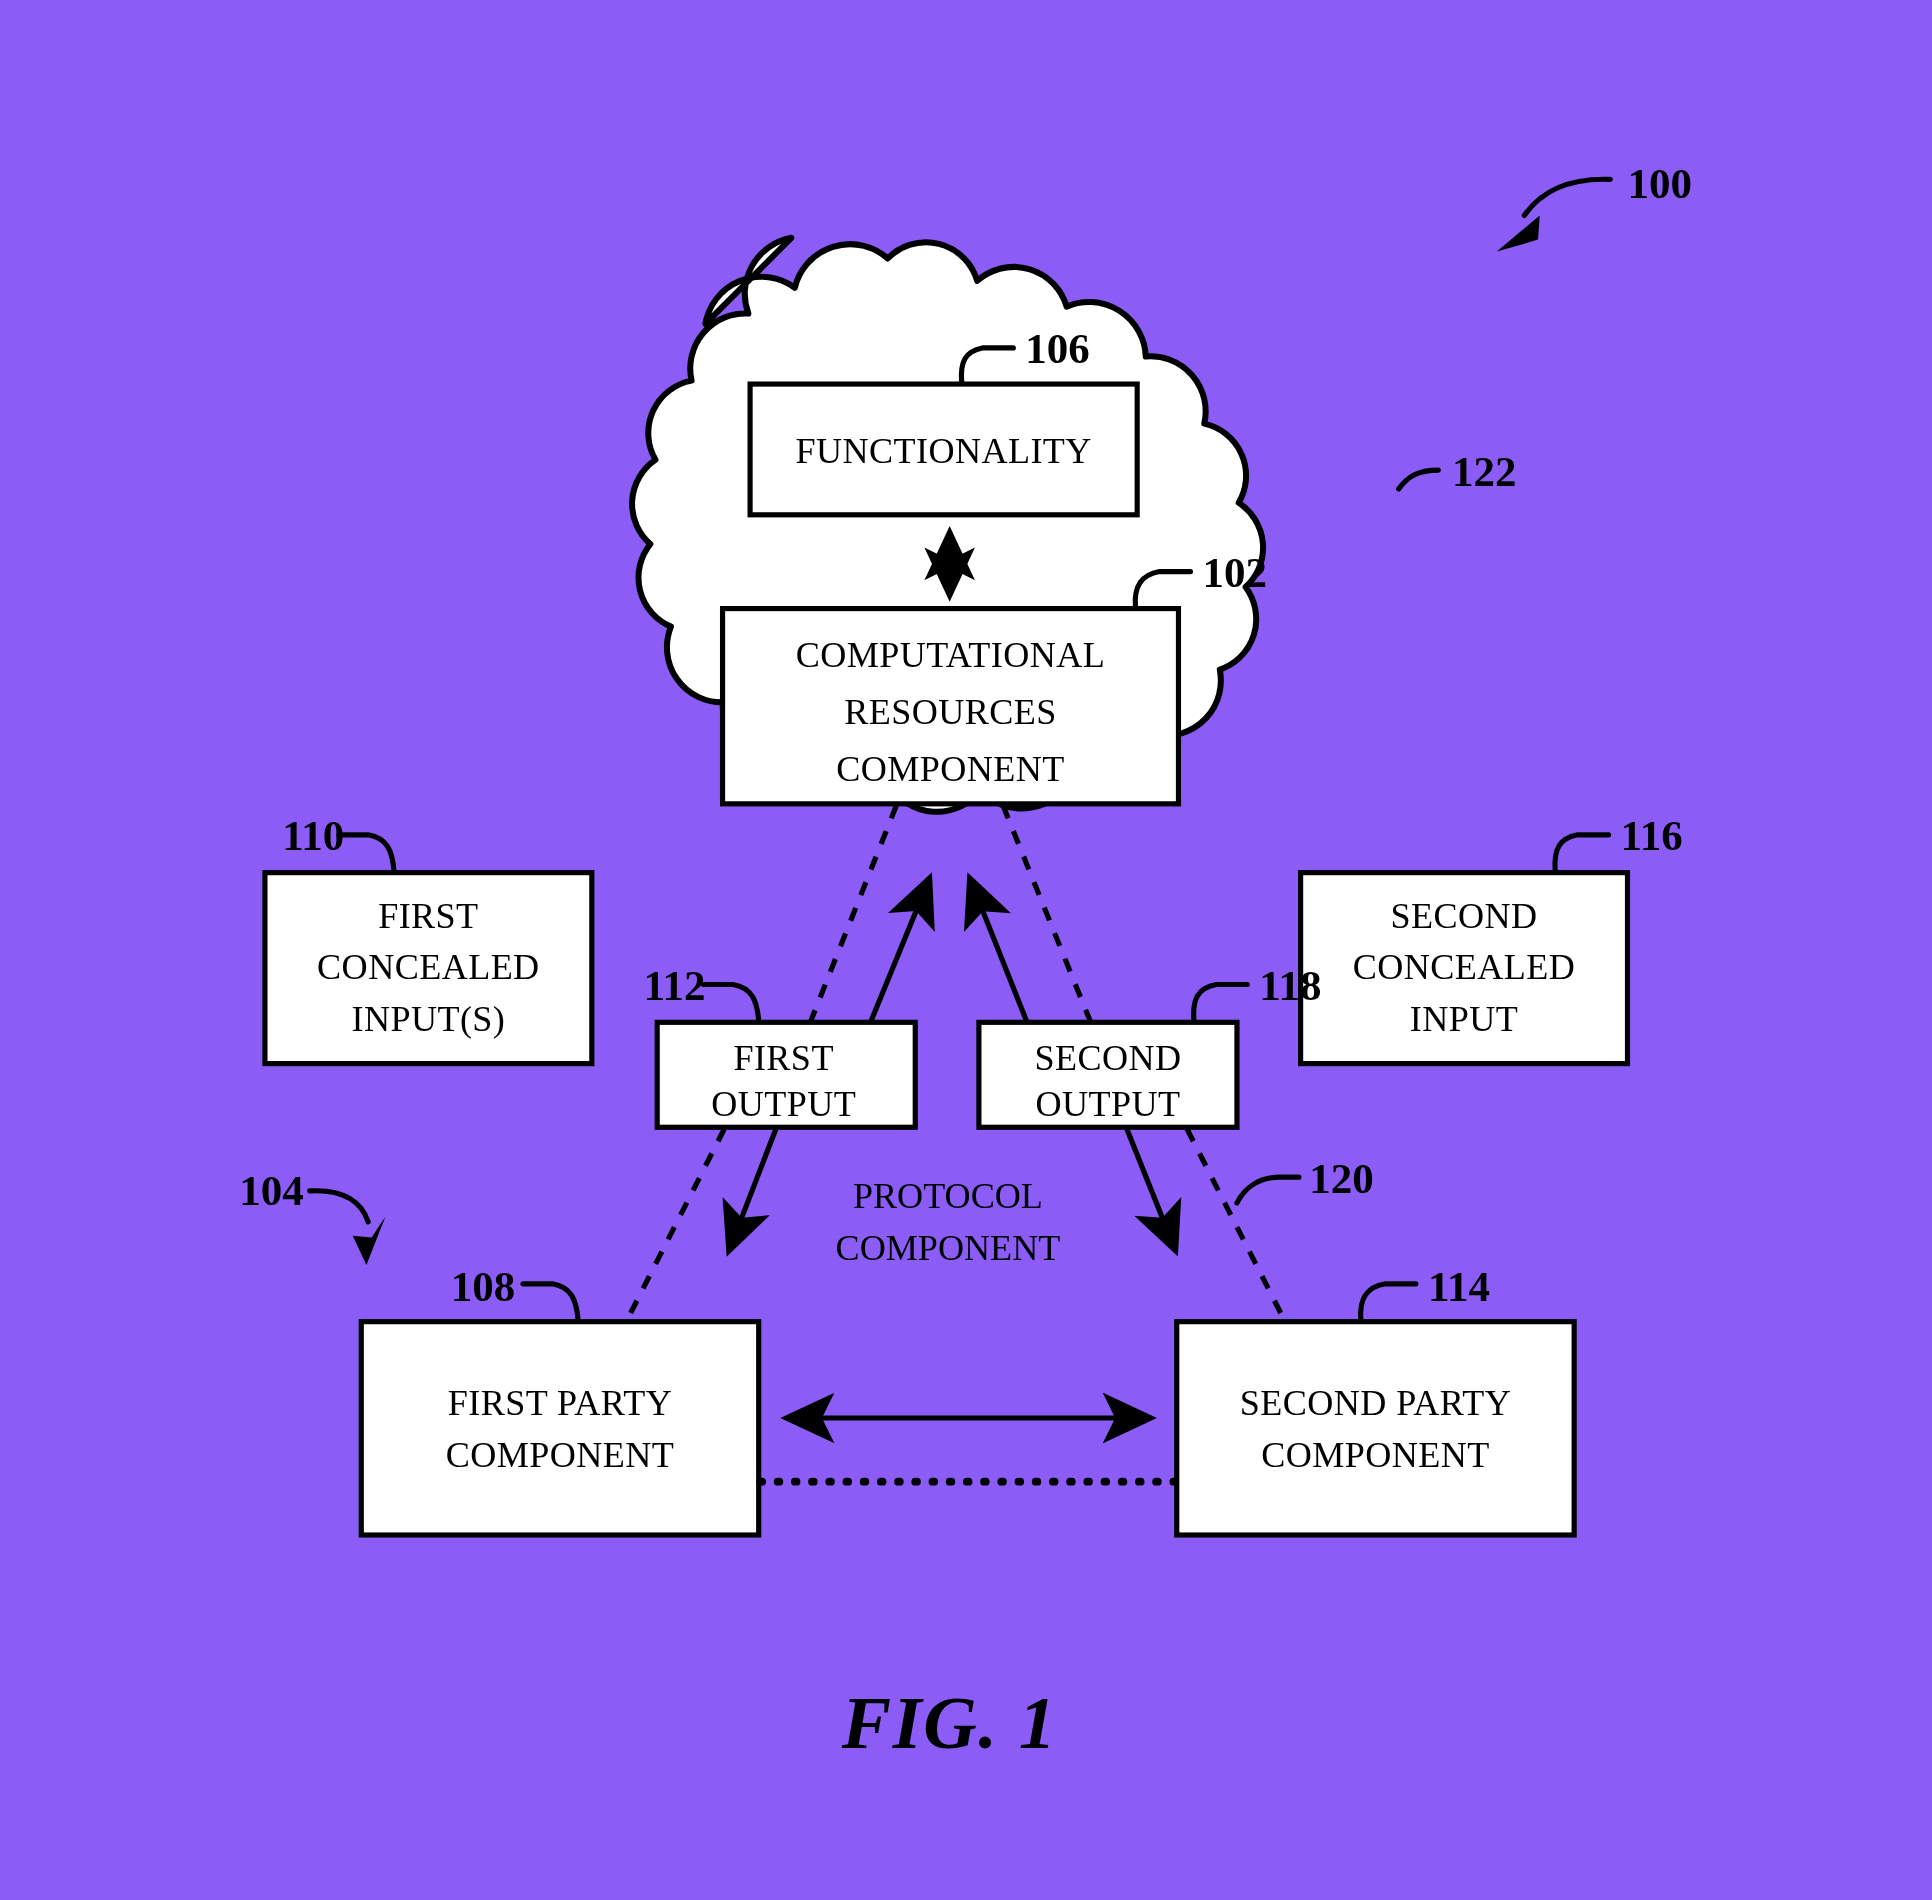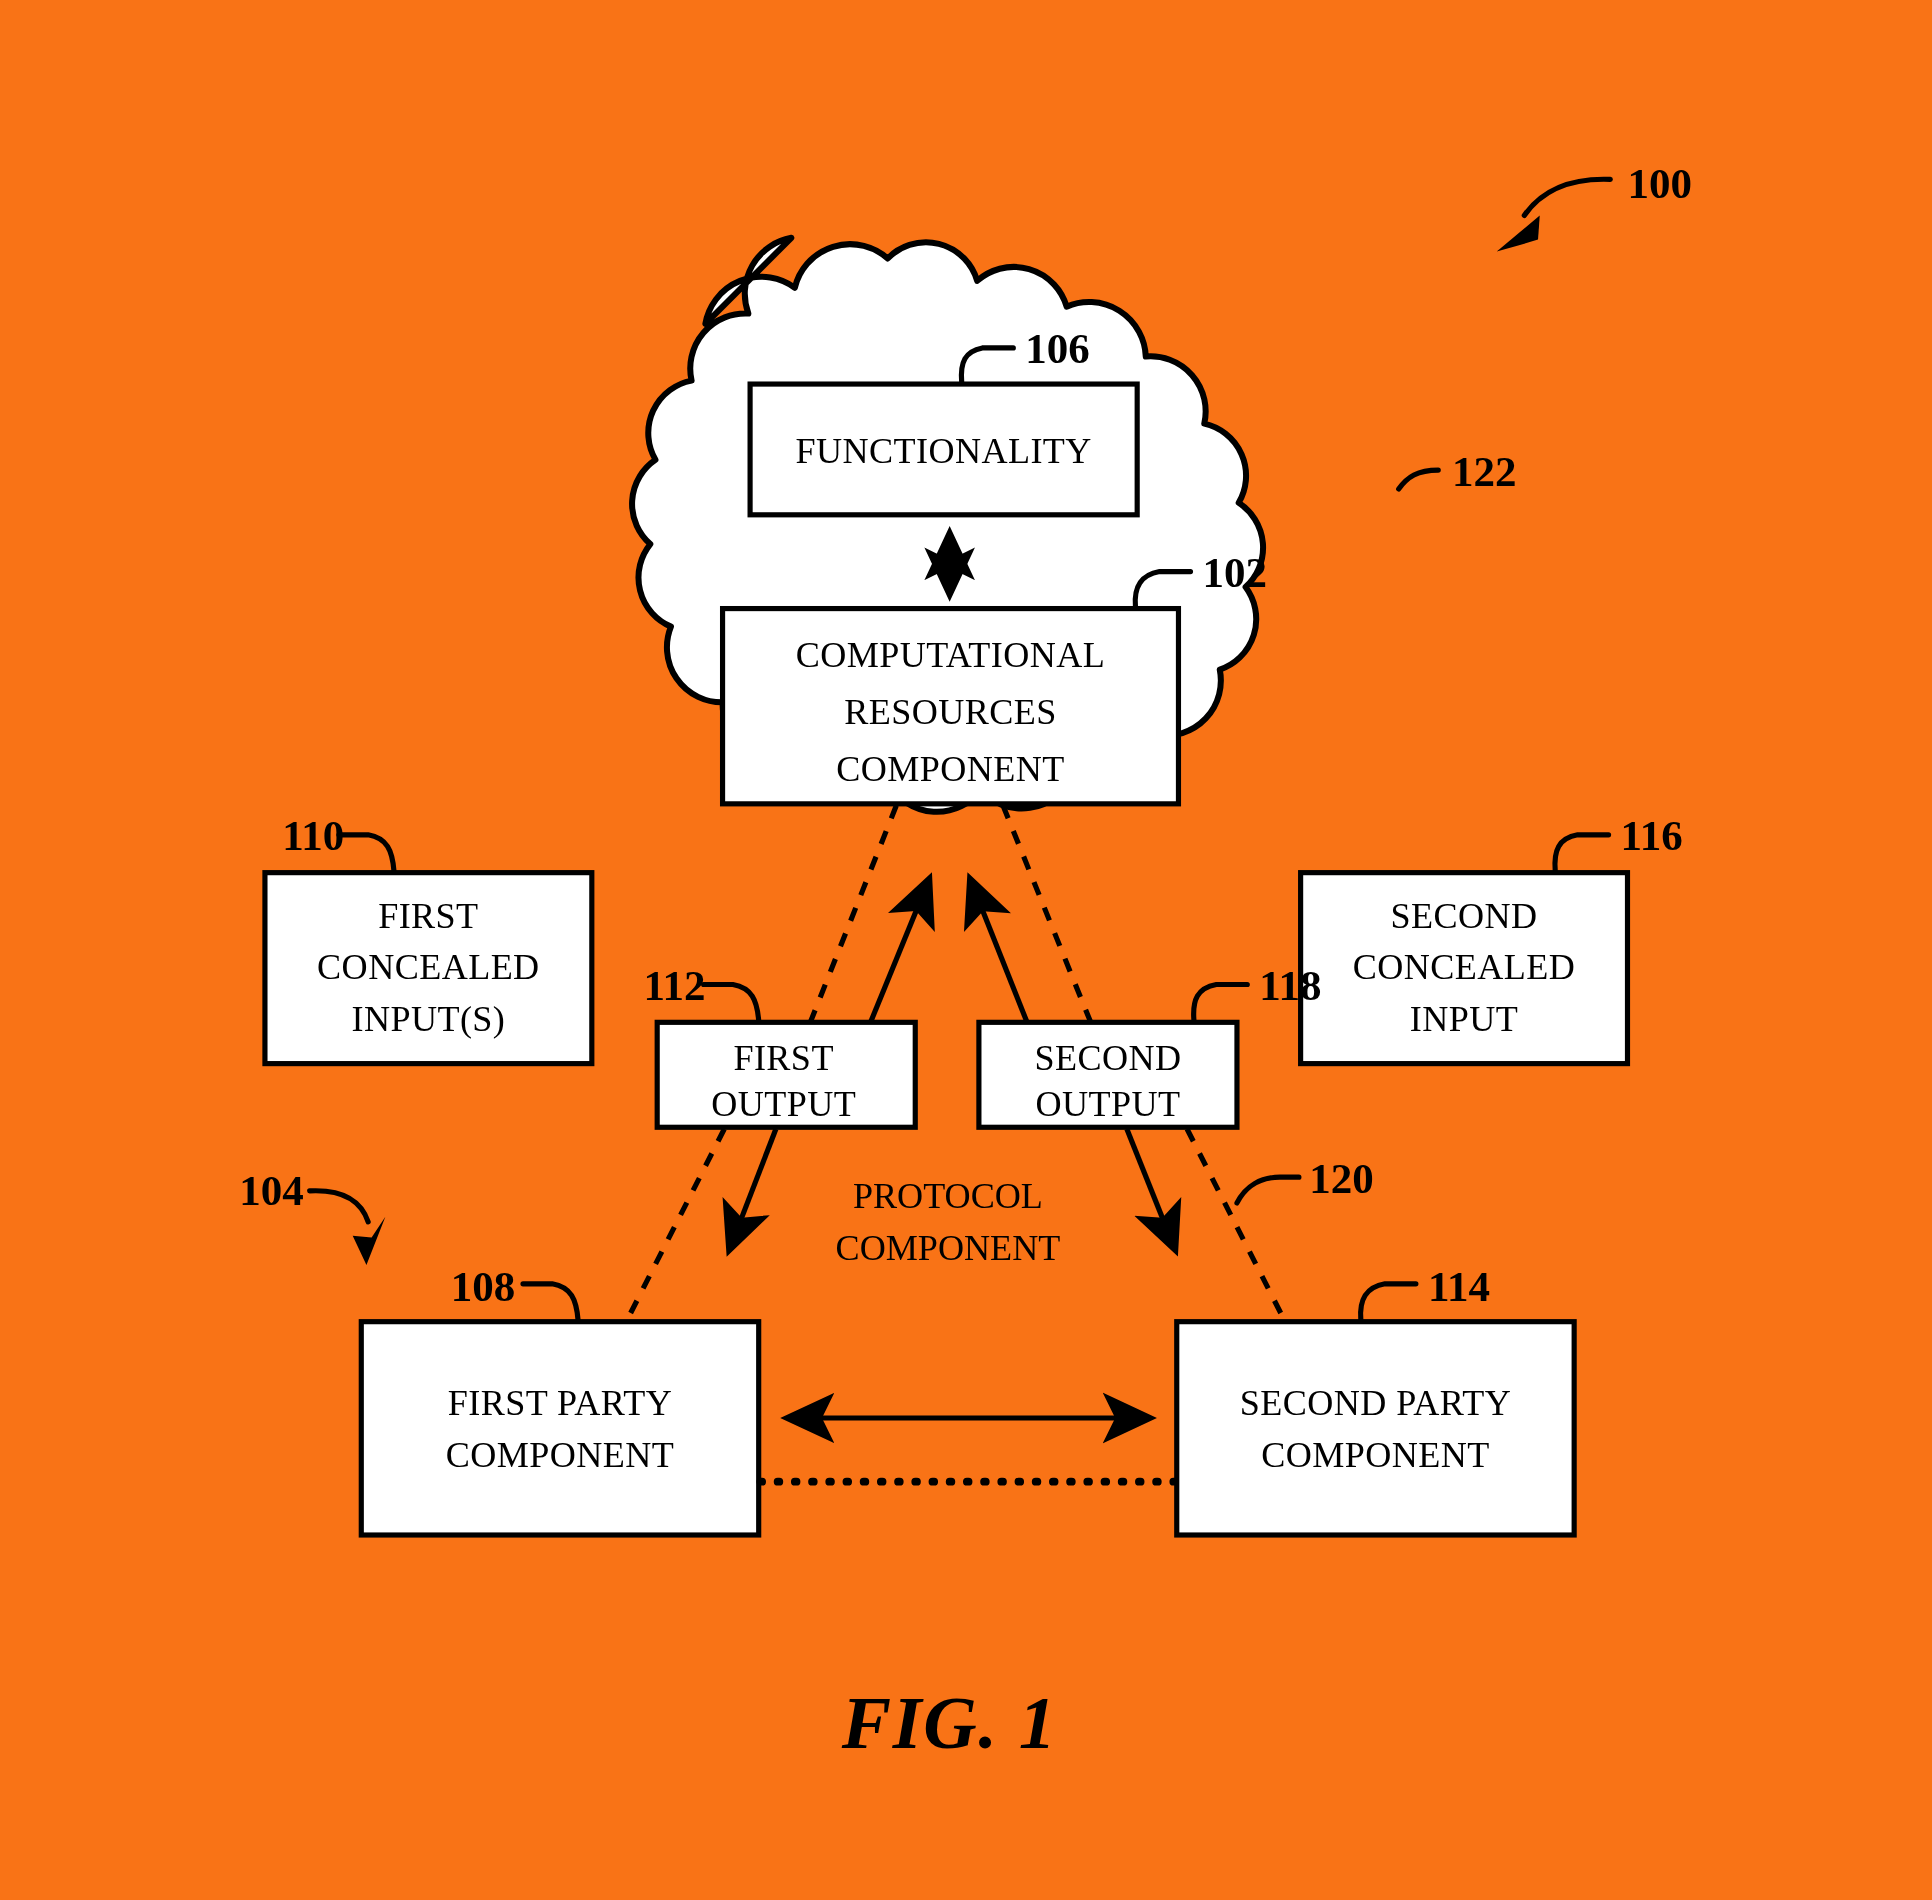--- a/index.html
+++ b/index.html
@@ -11,21 +11,21 @@
   body {
     width: 1932px;
     height: 1901px;
     font-family: "Liberation Serif", "DejaVu Serif", serif;
     overflow: hidden;
   }
   #figure-root {
     position: relative;
     width: 1932px;
     height: 1901px;
-    background: #f97316;
+    background: #8b5cf6;
   }
   svg#figure-svg {
     position: absolute;
     top: 0;
     left: 0;
     width: 1932px;
     height: 1901px;
     display: block;
   }
   .box-rect {

